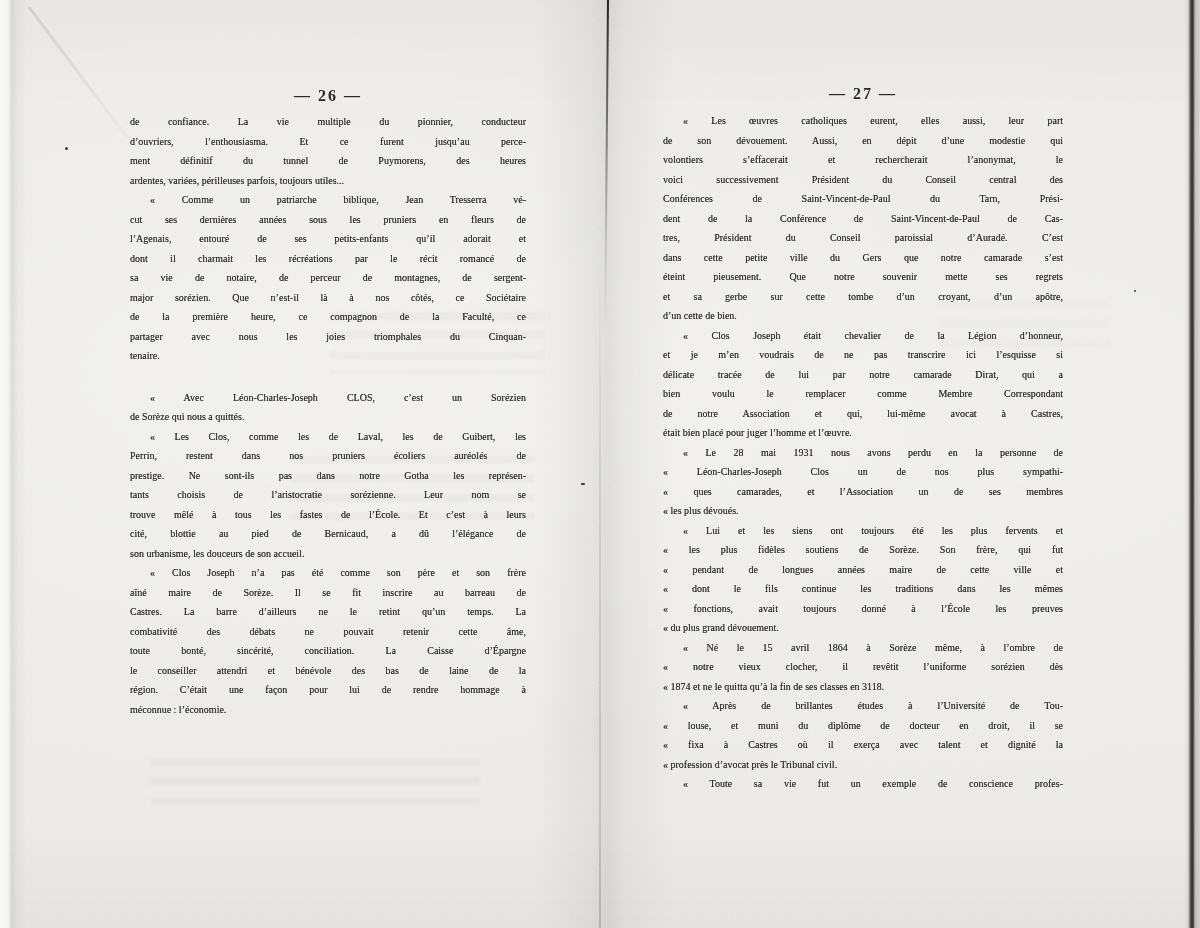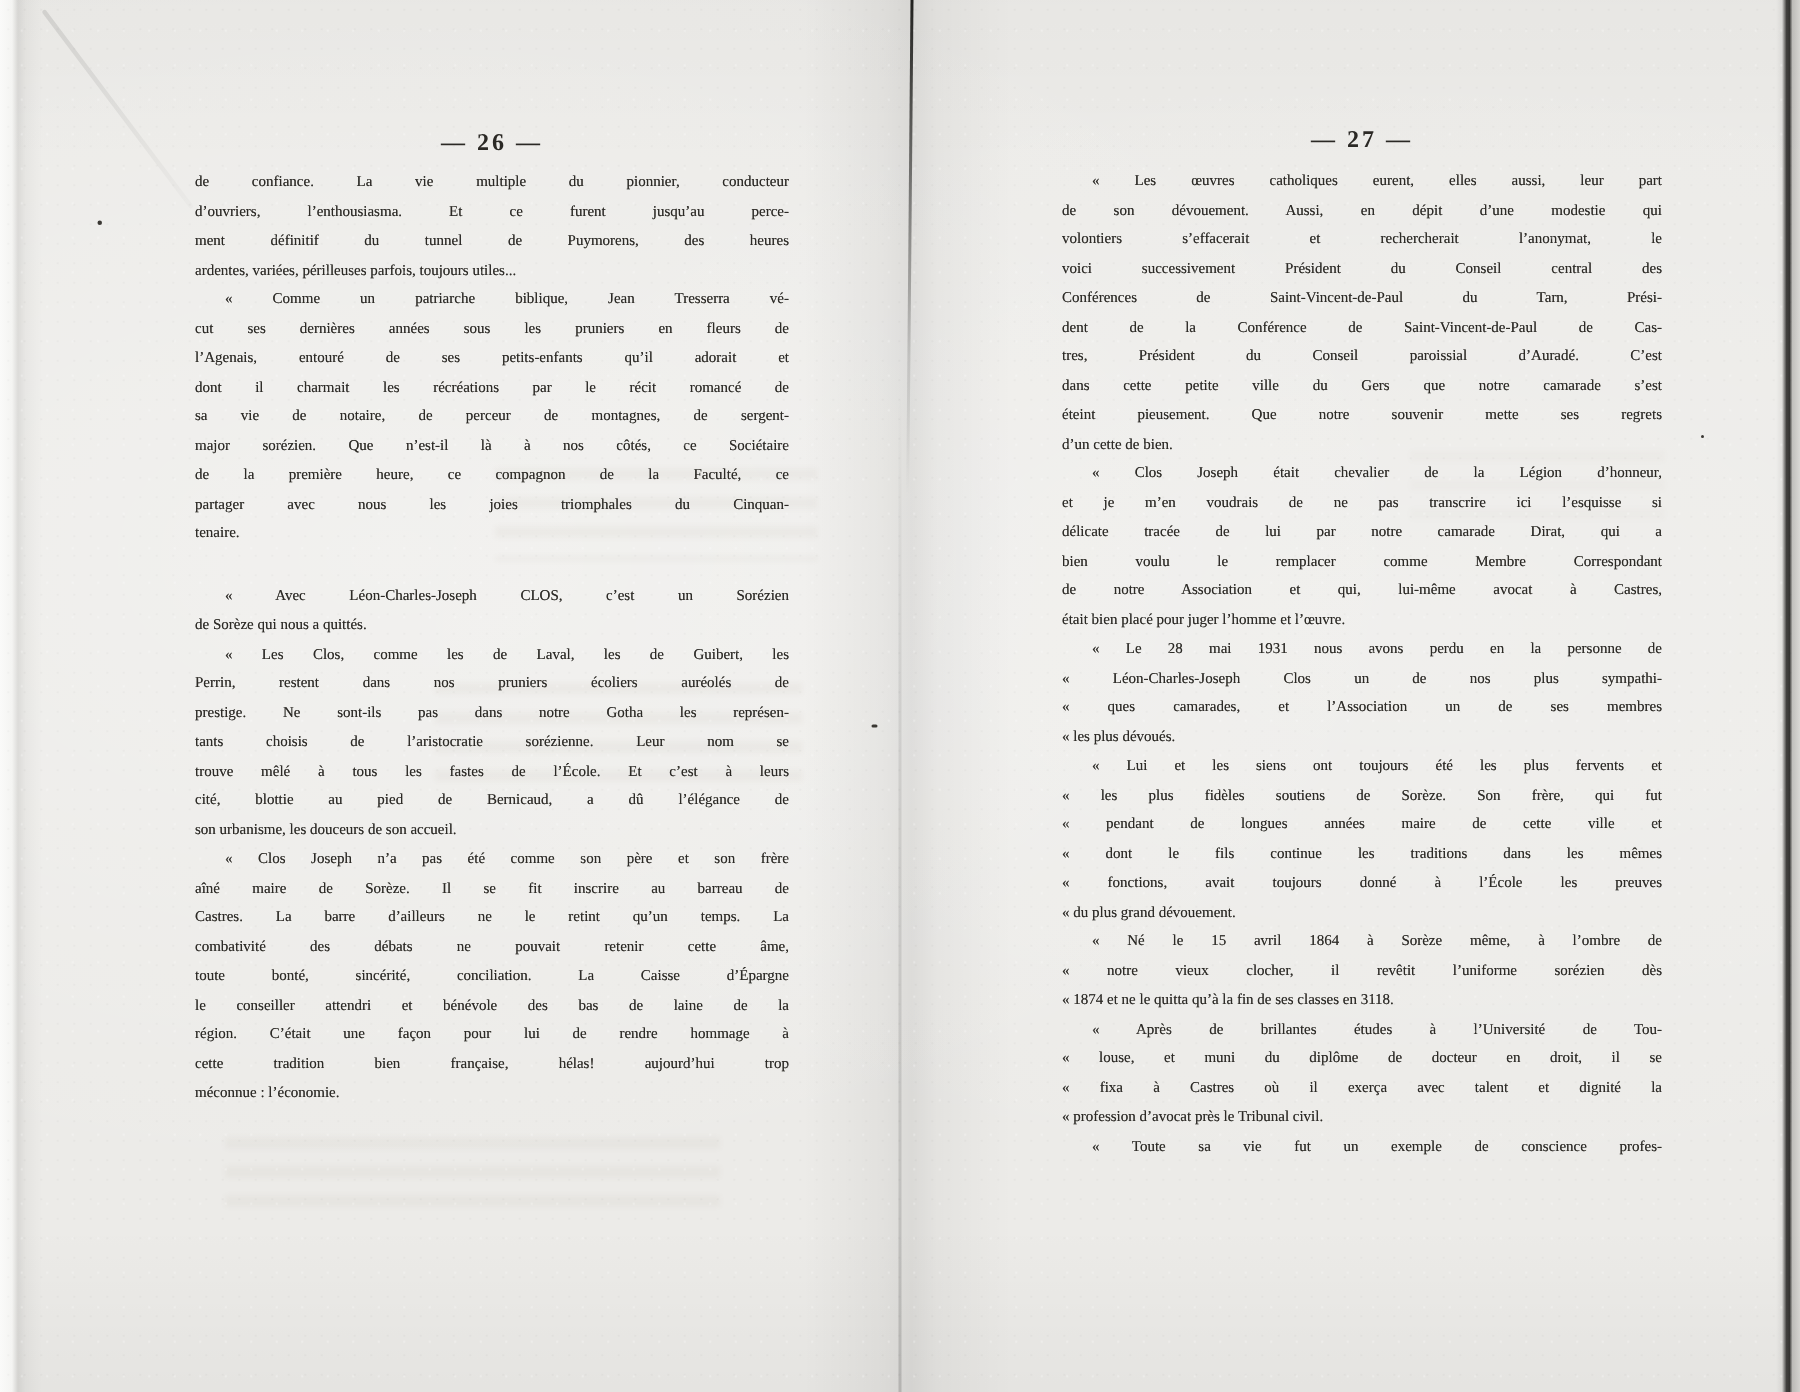--- a/index.html
+++ b/index.html
@@ -61,21 +61,21 @@
     background:repeating-linear-gradient(180deg, rgba(128,110,84,0.14) 0px, rgba(128,110,84,0.14) 8px, rgba(0,0,0,0) 8px, rgba(0,0,0,0) 19.5px);
   }
   .bleed.b1 { left:330px; top:312px; width:215px; height:62px; }
   .bleed.b2 { left:290px; top:455px; width:245px; height:66px; }
   .bleed.b3 { left:150px; top:758px; width:330px; height:48px; }
   .bleed.b4 { left:940px; top:300px; width:170px; height:50px; opacity:.18; }
 
   
   .page { position:absolute; color:#2d2b27; }
   .page-left  { left:130px; top:86px;  width:396px; }
-  .page-right { left:708px; top:84px;  width:400px; }
+  .page-right { left:663px; top:84px;  width:400px; }
   .pagenum {
     text-align:center; font-size:16px; font-weight:bold; letter-spacing:2px;
     height:20px; line-height:20px; color:#2b2925;
   }
   .text-block { margin-top:6px; font-size:10px; }
   .page-right .text-block { margin-top:7px; }
   .line {
     height:19.5px; line-height:19.5px; overflow:hidden;
     text-align:justify; text-align-last:justify;
     text-shadow:0 0 0.4px rgba(45,43,39,0.65);
@@ -128,37 +128,37 @@
         <div class="line">trouve mêlé à tous les fastes de l’École. Et c’est à leurs</div>
         <div class="line">cité, blottie au pied de Bernicaud, a dû l’élégance de</div>
         <div class="line end">son urbanisme, les douceurs de son accueil.</div>
         <div class="line indent">« Clos Joseph n’a pas été comme son père et son frère</div>
         <div class="line">aîné maire de Sorèze. Il se fit inscrire au barreau de</div>
         <div class="line">Castres. La barre d’ailleurs ne le retint qu’un temps. La</div>
         <div class="line">combativité des débats ne pouvait retenir cette âme,</div>
         <div class="line">toute bonté, sincérité, conciliation. La Caisse d’Épargne</div>
         <div class="line">le conseiller attendri et bénévole des bas de laine de la</div>
         <div class="line">région. C’était une façon pour lui de rendre hommage à</div>
-        <div class="line">cette tradition bien française, hélas! aujourd’hui trop</div>
         <div class="line end">méconnue : l’économie.</div>
       </div>
   </div>
 
   <div class="page page-right">
     <div class="pagenum">— 27 —</div>
     <div class="text-block">
         <div class="line indent">« Les œuvres catholiques eurent, elles aussi, leur part</div>
         <div class="line">de son dévouement. Aussi, en dépit d’une modestie qui</div>
         <div class="line">volontiers s’effacerait et rechercherait l’anonymat, le</div>
         <div class="line">voici successivement Président du Conseil central des</div>
         <div class="line">Conférences de Saint-Vincent-de-Paul du Tarn, Prési-</div>
         <div class="line">dent de la Conférence de Saint-Vincent-de-Paul de Cas-</div>
         <div class="line">tres, Président du Conseil paroissial d’Auradé. C’est</div>
         <div class="line">dans cette petite ville du Gers que notre camarade s’est</div>
         <div class="line">éteint pieusement. Que notre souvenir mette ses regrets</div>
+        <div class="line">et sa gerbe sur cette tombe d’un croyant, d’un apôtre,</div>
         <div class="line end">d’un cette de bien.</div>
         <div class="line indent">« Clos Joseph était chevalier de la Légion d’honneur,</div>
         <div class="line">et je m’en voudrais de ne pas transcrire ici l’esquisse si</div>
         <div class="line">délicate tracée de lui par notre camarade Dirat, qui a</div>
         <div class="line">bien voulu le remplacer comme Membre Correspondant</div>
         <div class="line">de notre Association et qui, lui-même avocat à Castres,</div>
         <div class="line end">était bien placé pour juger l’homme et l’œuvre.</div>
         <div class="line indent">« Le 28 mai 1931 nous avons perdu en la personne de</div>
         <div class="line">« Léon-Charles-Joseph Clos un de nos plus sympathi-</div>
         <div class="line">« ques camarades, et l’Association un de ses membres</div>

